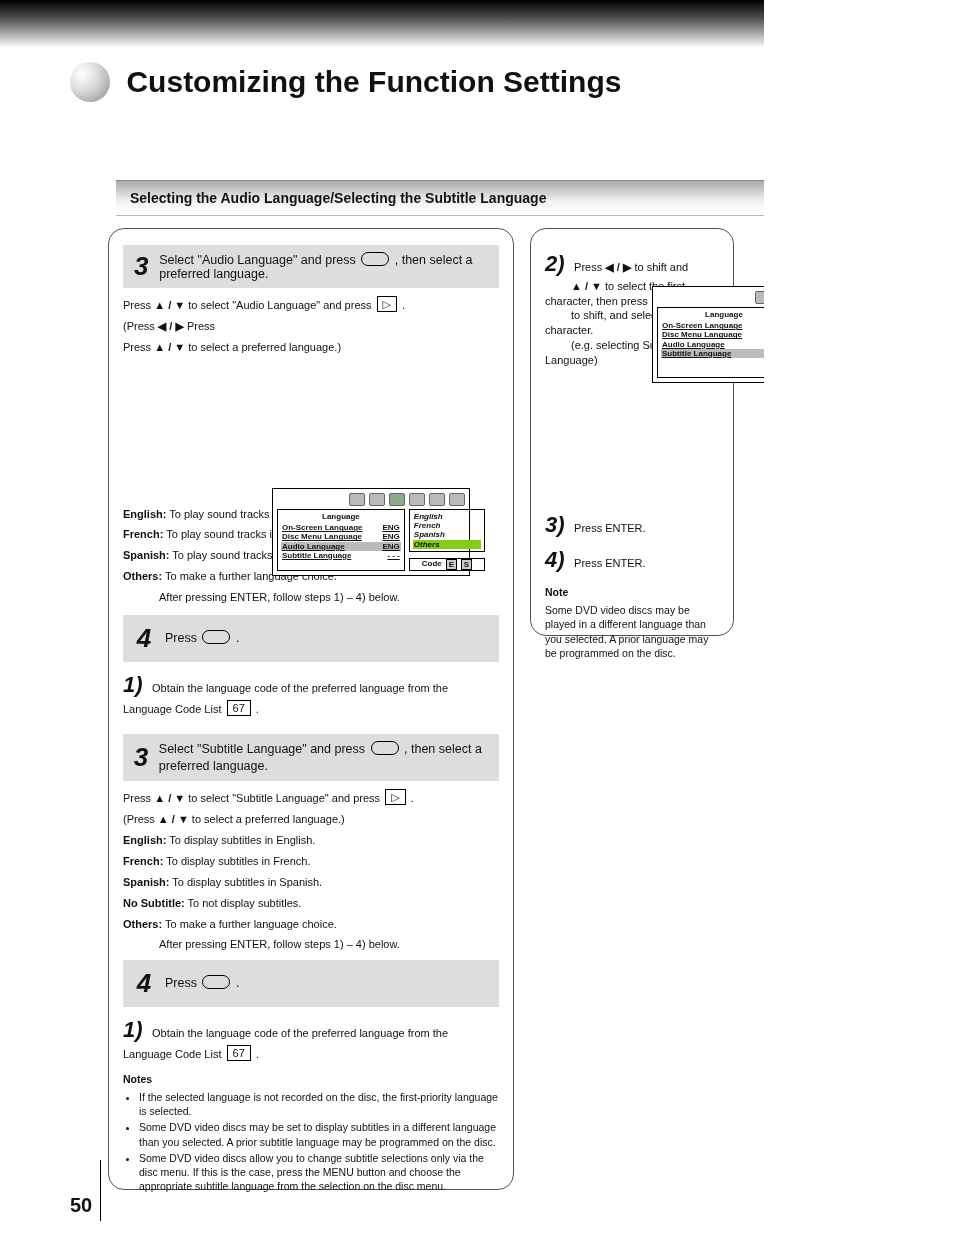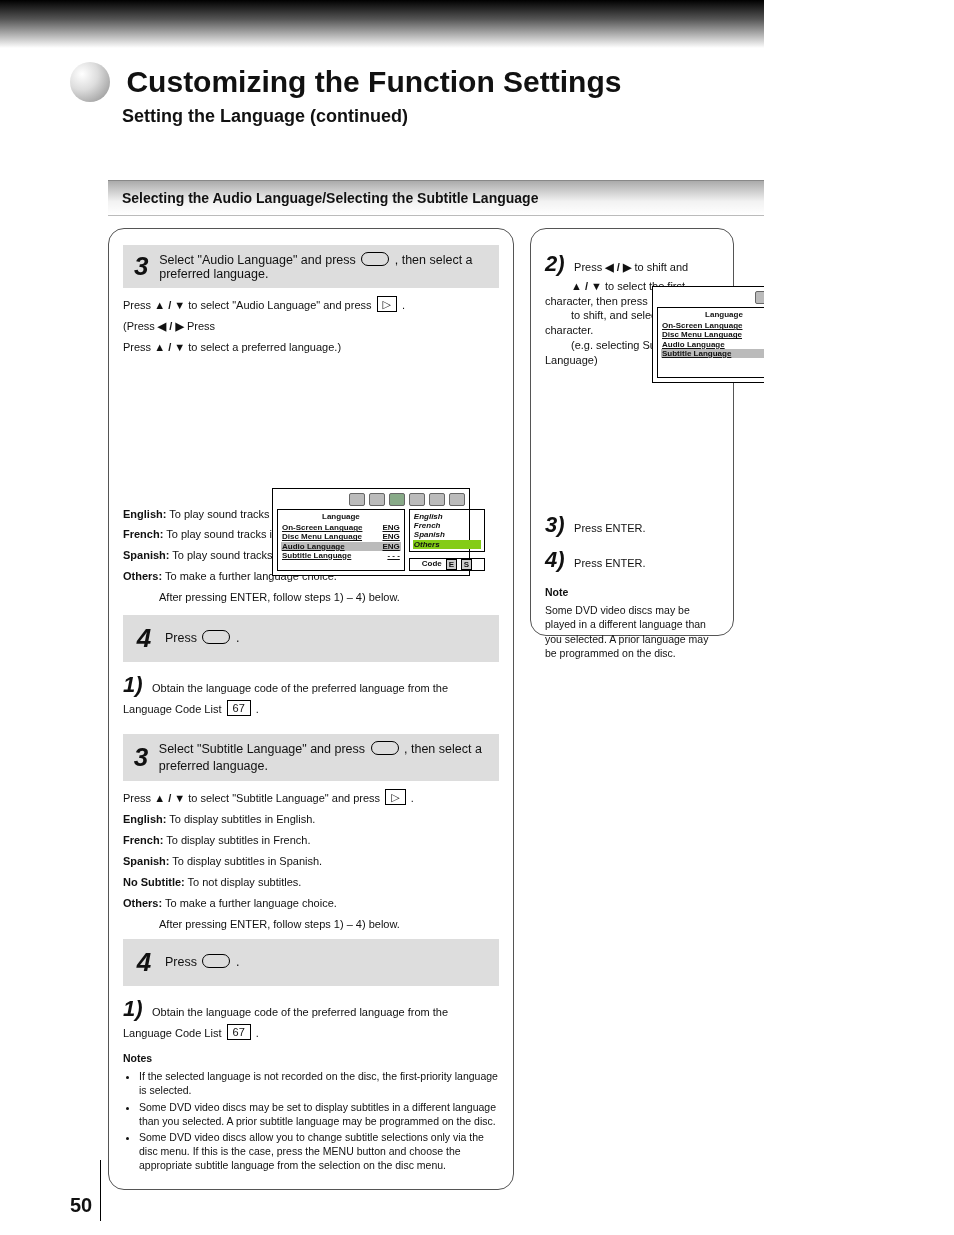--- a/index.html
+++ b/index.html
@@ -4,21 +4,21 @@
 <style>
   html,body{margin:0;padding:0;background:#fff;font-family:Helvetica,Arial,sans-serif;color:#111;}
   .page{width:764px;height:1235px;position:relative;overflow:hidden;}
   .top-grad{height:48px;background:linear-gradient(#000 0%,#555 40%,#fff 100%);}
   .header{position:absolute;left:70px;top:62px;right:30px;}
   .bullet{width:40px;height:40px;border-radius:50%;
     background:radial-gradient(circle at 30% 30%,#fff 0%,#ddd 40%,#888 100%);
     display:inline-block;vertical-align:middle;}
   .title{display:inline-block;vertical-align:middle;font-size:30px;font-weight:700;margin-left:12px;}
   .subtitle{margin-left:52px;font-size:18px;font-weight:700;margin-top:4px;}
-  .bandwrap{position:absolute;left:108px;right:0;top:180px;}
+  .bandwrap{position:absolute;left:116px;right:0;top:180px;}
   .band{height:34px;background:linear-gradient(#aaa 0%,#f2f2f2 60%,#fff 100%);
     border-top:1px solid #888;border-bottom:1px solid #bbb;
     font-size:14px;font-weight:700;line-height:34px;padding-left:14px;}
   .columns{position:absolute;left:108px;right:30px;top:228px;display:flex;gap:16px;}
   .col{border:1px solid #555;border-radius:16px;padding:14px 14px 18px 14px;position:relative;}
   .colL{flex:0 0 376px;height:928px;}
   .colR{flex:1;height:374px;}
   .sec-head{background:#ddd;padding:6px 8px;margin:2px 0 8px 0;font-size:12.5px;display:flex;align-items:center;gap:8px;}
   .sec-num{font-size:26px;font-weight:700;font-style:italic;width:26px;text-align:center;}
   .enter-oval{display:inline-block;width:26px;height:12px;border:1.5px solid #000;border-radius:8px;vertical-align:-2px;margin:0 2px;}
@@ -62,21 +62,20 @@
 </style>
 </head>
 <body>
 
 <div class="page">
   <div class="top-grad"></div>
 
   <div class="header">
     <span class="bullet"></span>
     <span class="title">Customizing the Function Settings</span>
-    <div class="subtitle">Setting the Language (continued)</div>
   </div>
 
   <div class="bandwrap">
     <div class="band">Selecting the Audio Language/Selecting the Subtitle Language</div>
   </div>
 
   <div class="columns">
 
     <div class="col colL">
 
@@ -145,20 +144,25 @@
               <span>, then select a preferred language.</span>
             </span>
           </div>
 
           <p>
             <span>Press</span>
             <span class="tri"> ▲ / ▼ </span>
             <span>to select "Subtitle Language" and press</span>
             <span class="flag">▷</span>
             <span>.</span>
+          </p>
+          <p>
+            <span>(Press</span>
+            <span class="tri"> ▲ / ▼ </span>
+            <span>to select a preferred language.)</span>
           </p>
 
           <p class="ind"><span class="kv">English:</span>
             <span>To display subtitles in English.</span></p>
           <p class="ind"><span class="kv">French:</span>
             <span>To display subtitles in French.</span></p>
           <p class="ind"><span class="kv">Spanish:</span>
             <span>To display subtitles in Spanish.</span></p>
           <p class="ind"><span class="kv">No Subtitle:</span>
             <span>To not display subtitles.</span></p>

